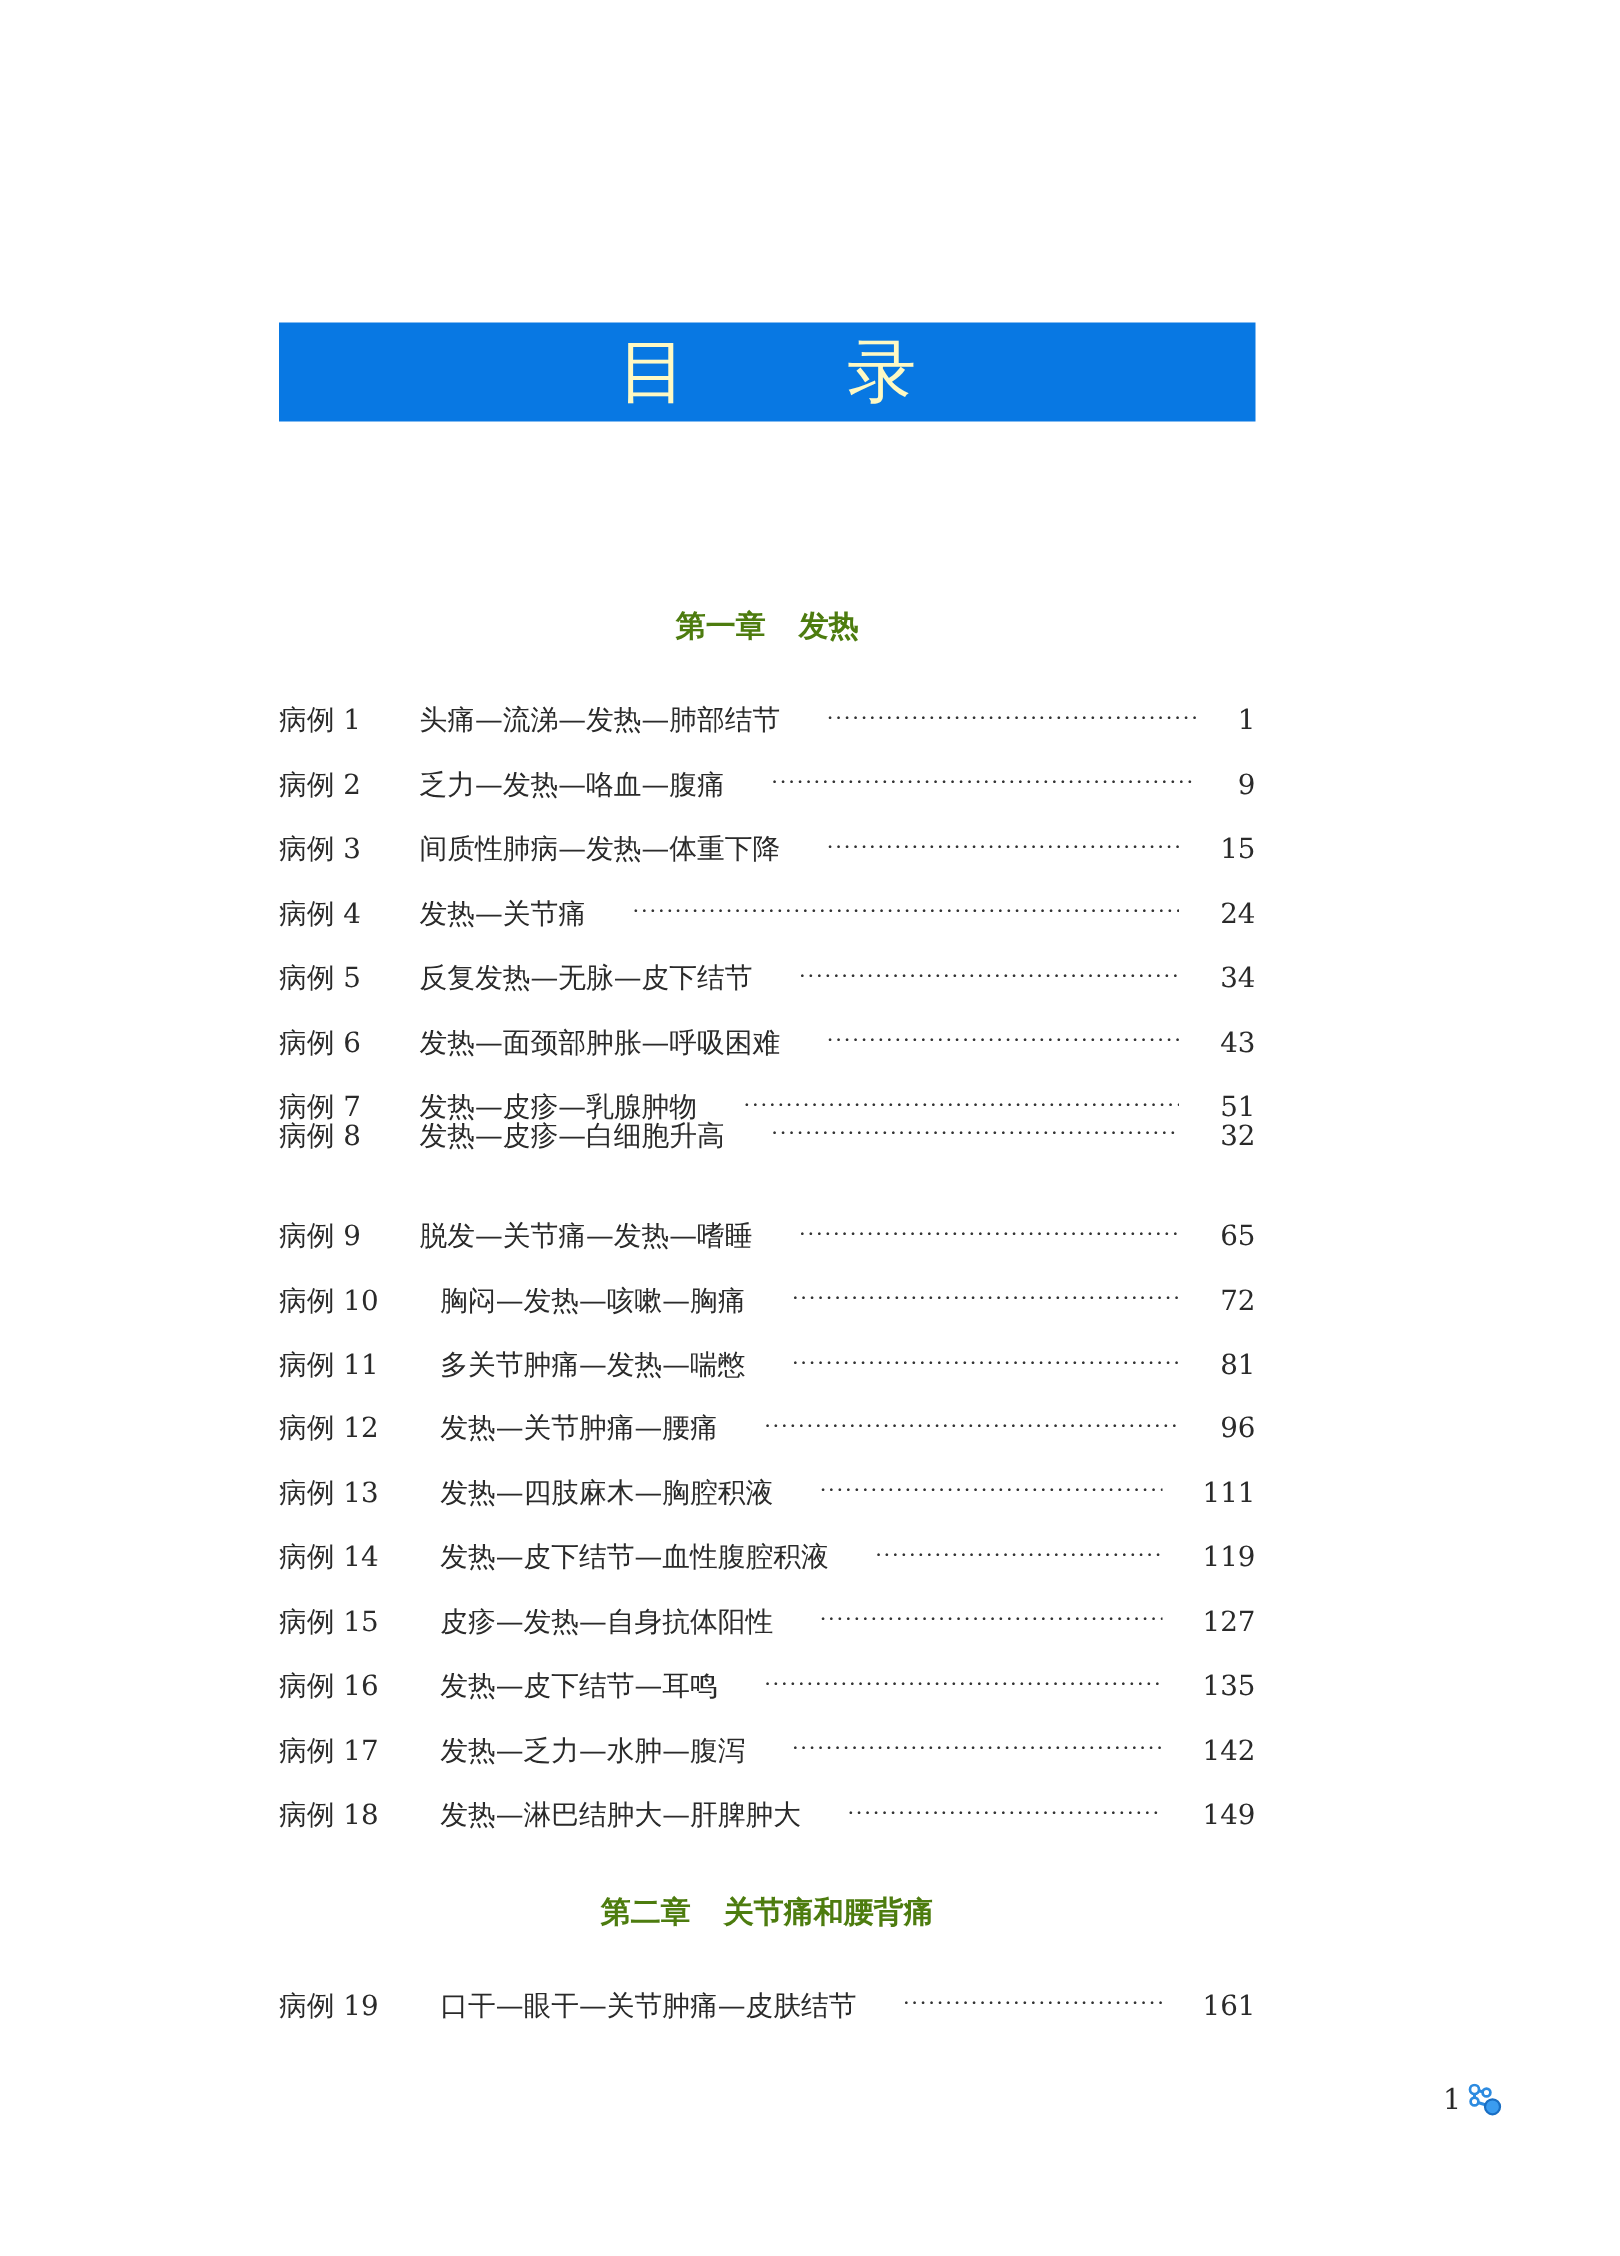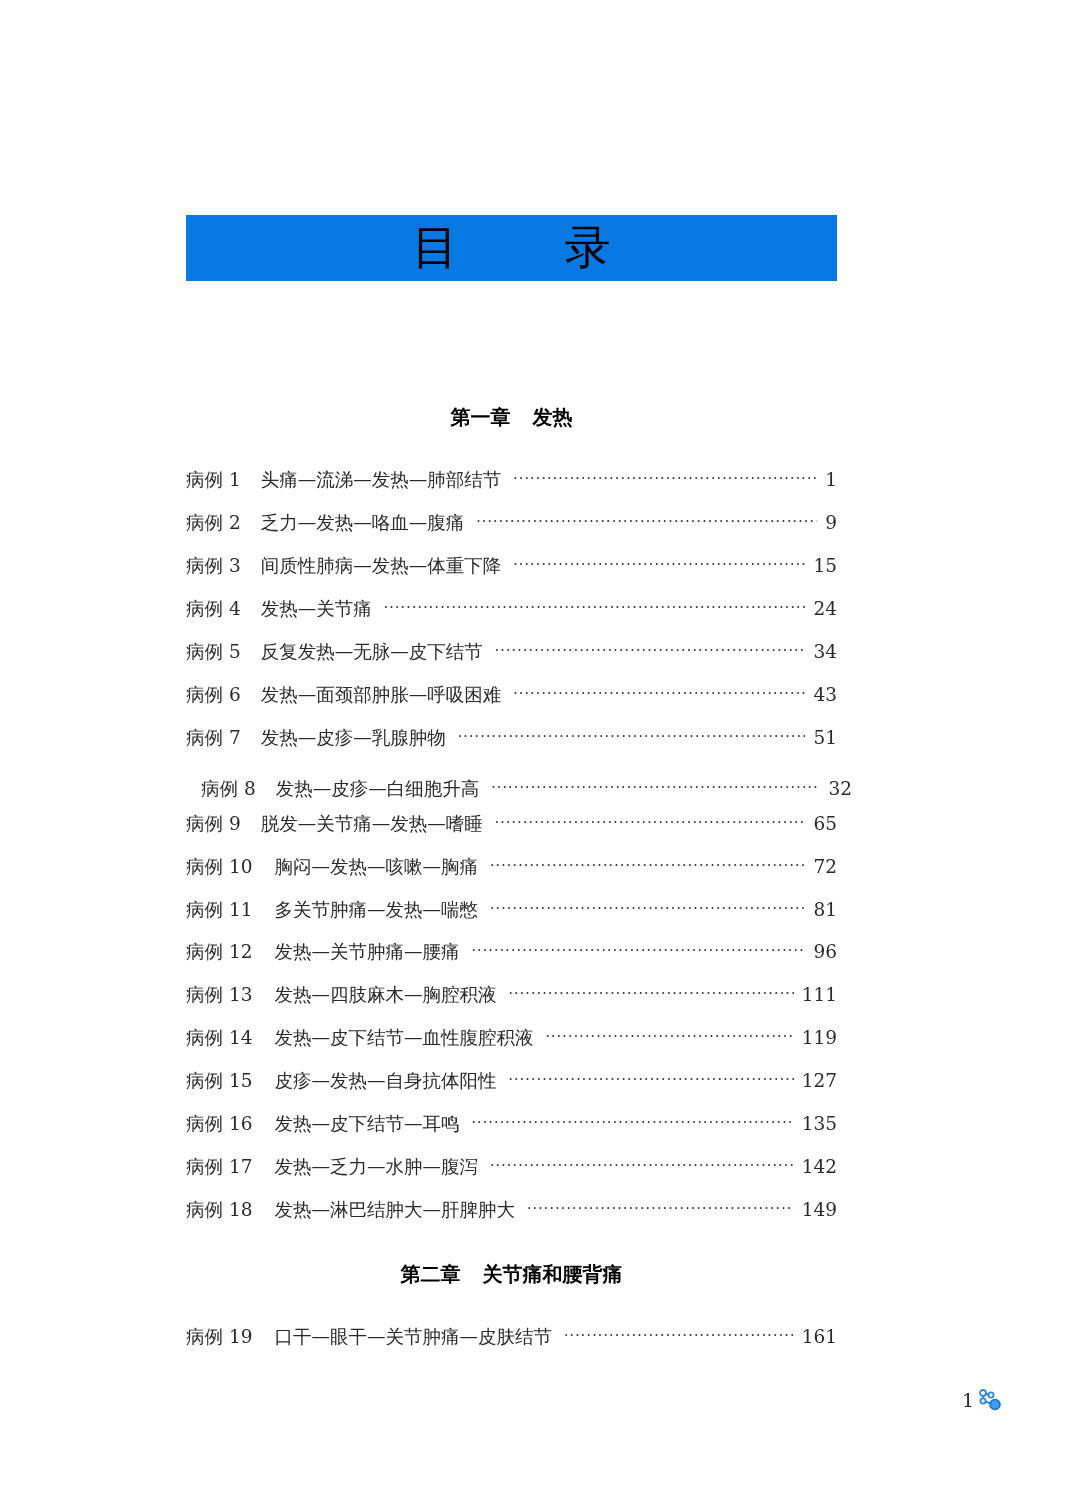--- a/index.html
+++ b/index.html
@@ -5,32 +5,32 @@
     html, body { margin: 0; padding: 0; }
     body {
       width: 1080px; height: 1504px; background: #ffffff; position: relative; overflow: hidden;
       font-family: "DejaVu Serif", "Liberation Serif", serif; color: #2a2a2a;
     }
     .title-bar {
       position: absolute; left: 186px; top: 215px; width: 651px; height: 66px;
       background: #0878e3; display: flex; align-items: center; justify-content: center;
     }
     .title-bar span {
-      color: #000000; font-family: "DejaVu Sans", "Liberation Sans", sans-serif;
+      color: #fef9c3; font-family: "DejaVu Sans", "Liberation Sans", sans-serif;
       font-size: 46px; letter-spacing: 46px; margin-right: -46px; font-weight: normal;
     }
     .chapter {
       position: absolute; left: 186px; width: 651px; text-align: center;
-      color: #000000; font-family: "DejaVu Sans", "Liberation Sans", sans-serif;
+      color: #4d7c0f; font-family: "DejaVu Sans", "Liberation Sans", sans-serif;
       font-size: 20px; font-weight: bold;
     }
     .chapter .num { margin-right: 22px; }
     .entry {
       position: absolute; left: 186px; width: 651px; height: 30px;
-      display: flex; align-items: baseline; font-size: 18.5px; white-space: nowrap;
+      display: flex; align-items: baseline; font-size: 18.5px; white-space: nowrap; gap: 19px;
     }
     .entry .label { flex: 0 0 auto; }
     .entry .title { flex: 0 0 auto; margin-left: 20px; }
     .entry.two .title { margin-left: 22px; }
     .entry .dots {
       flex: 1 1 auto; margin: 0 8px 0 12px; overflow: hidden; color: #333;
       letter-spacing: 1.2px; font-size: 14px; position: relative; top: -3px;
     }
     .entry .page { flex: 0 0 auto; text-align: right; }
     .footer {
@@ -84,21 +84,21 @@
     <span class="title">发热—面颈部肿胀—呼吸困难</span>
     <span class="dots">··································································································</span>
     <span class="page">43</span>
   </div>
 <div class="entry" style="top:725px;">
     <span class="label">病例 7</span>
     <span class="title">发热—皮疹—乳腺肿物</span>
     <span class="dots">··································································································</span>
     <span class="page">51</span>
   </div>
-<div class="entry" style="top:776px;margin-left:15px;">
+<div class="entry" style="top:744px;">
     <span class="label">病例 8</span>
     <span class="title">发热—皮疹—白细胞升高</span>
     <span class="dots">··································································································</span>
     <span class="page">32</span>
   </div>
 <div class="entry" style="top:811px;justify-content:flex-end;">
     <span class="label">病例 9</span>
     <span class="title">脱发—关节痛—发热—嗜睡</span>
     <span class="dots">··································································································</span>
     <span class="page">65</span>

